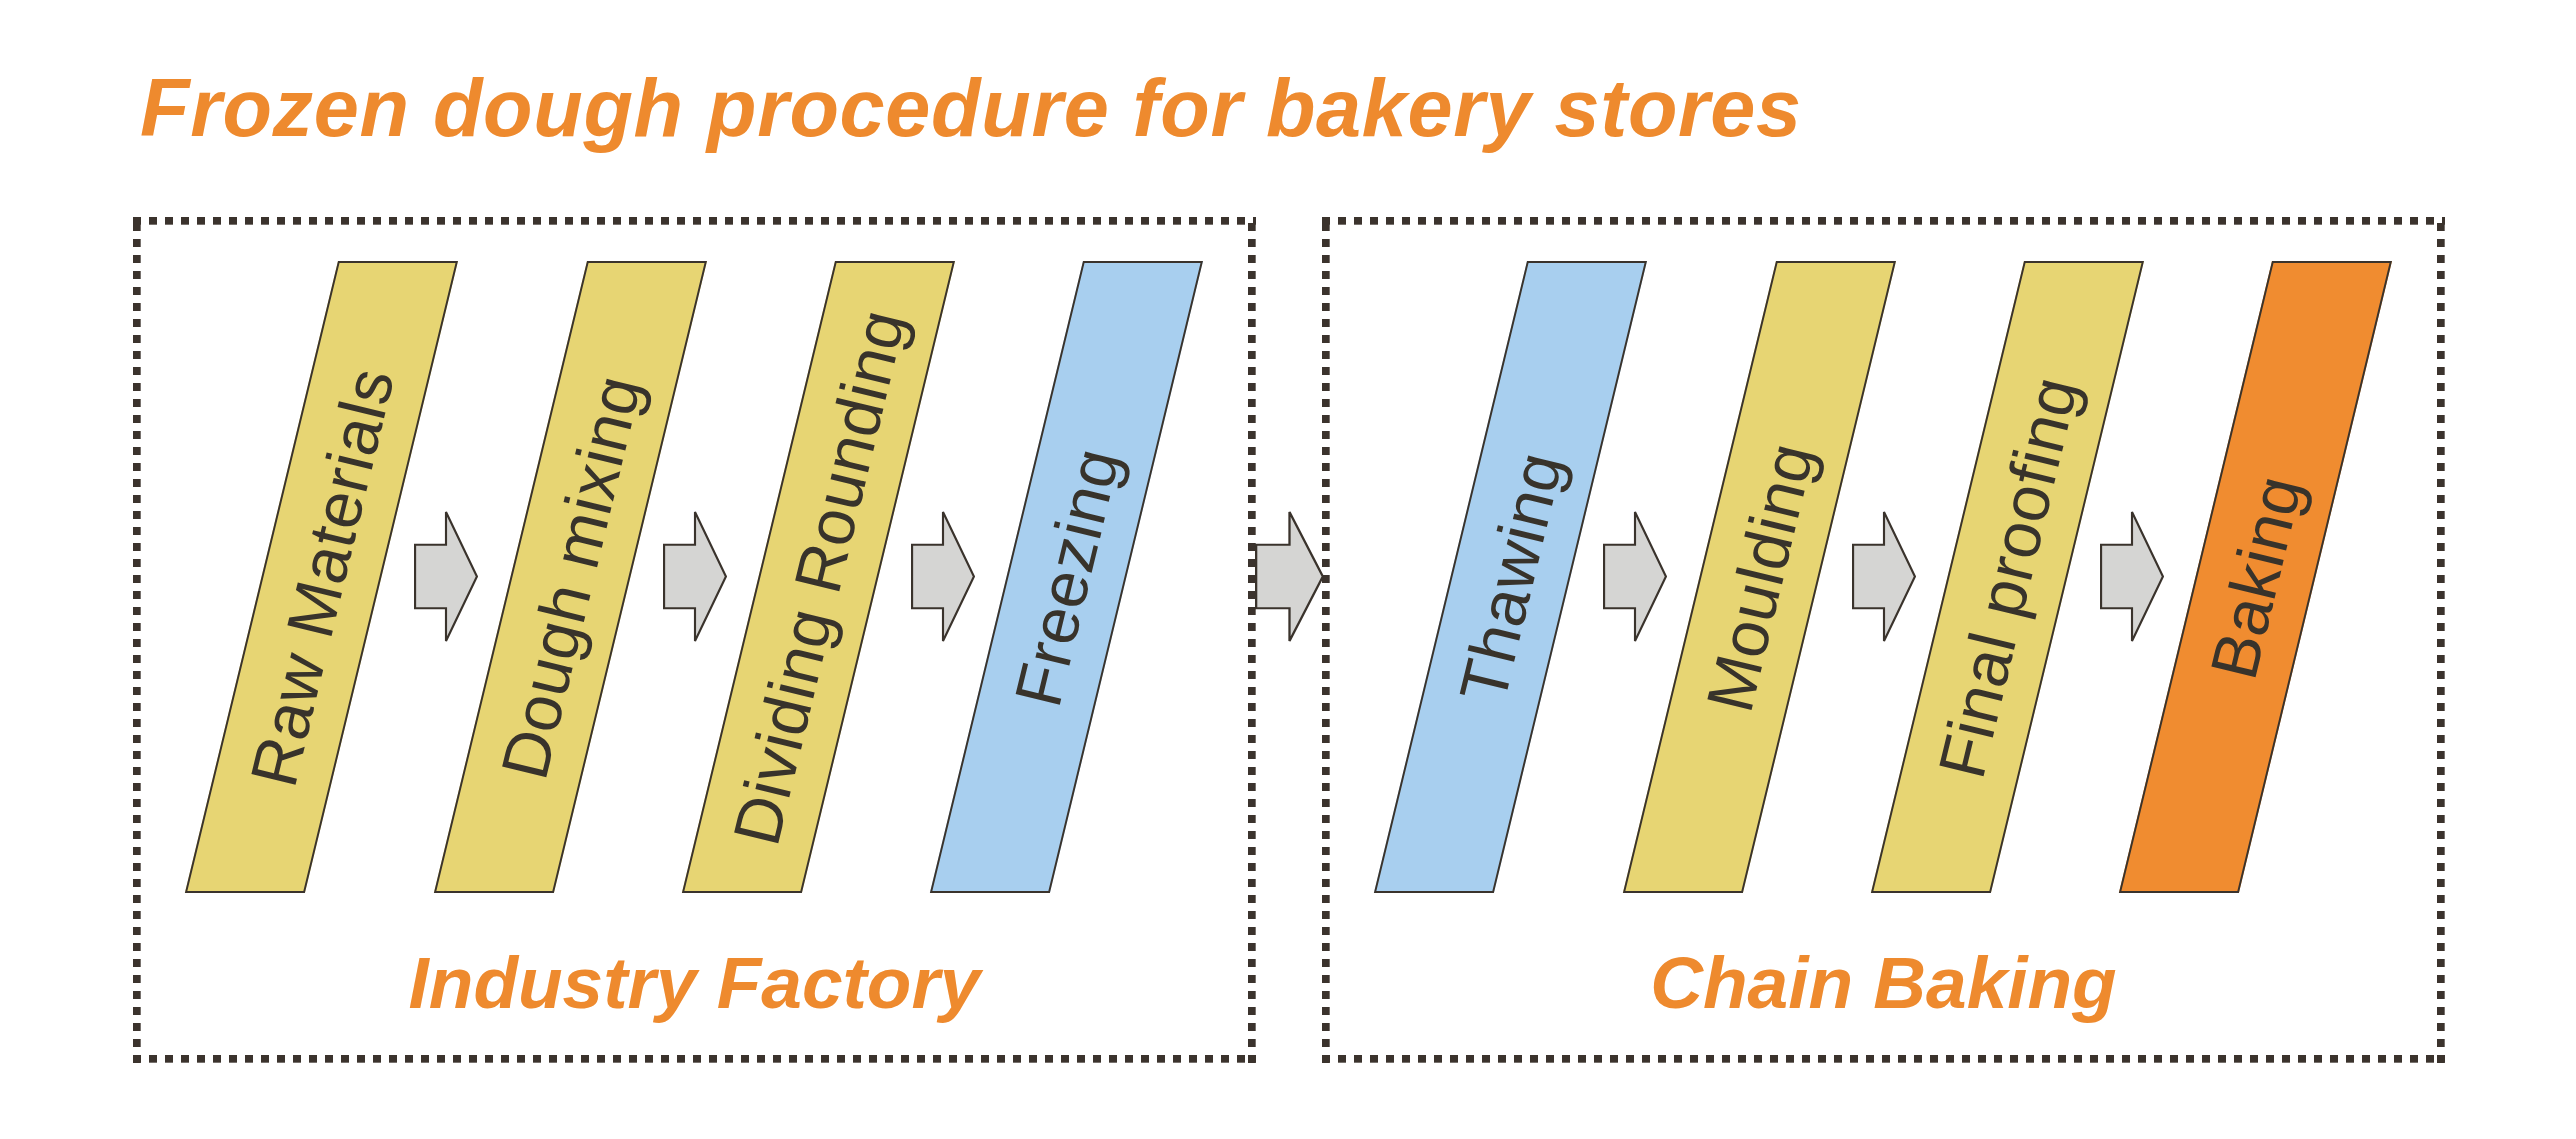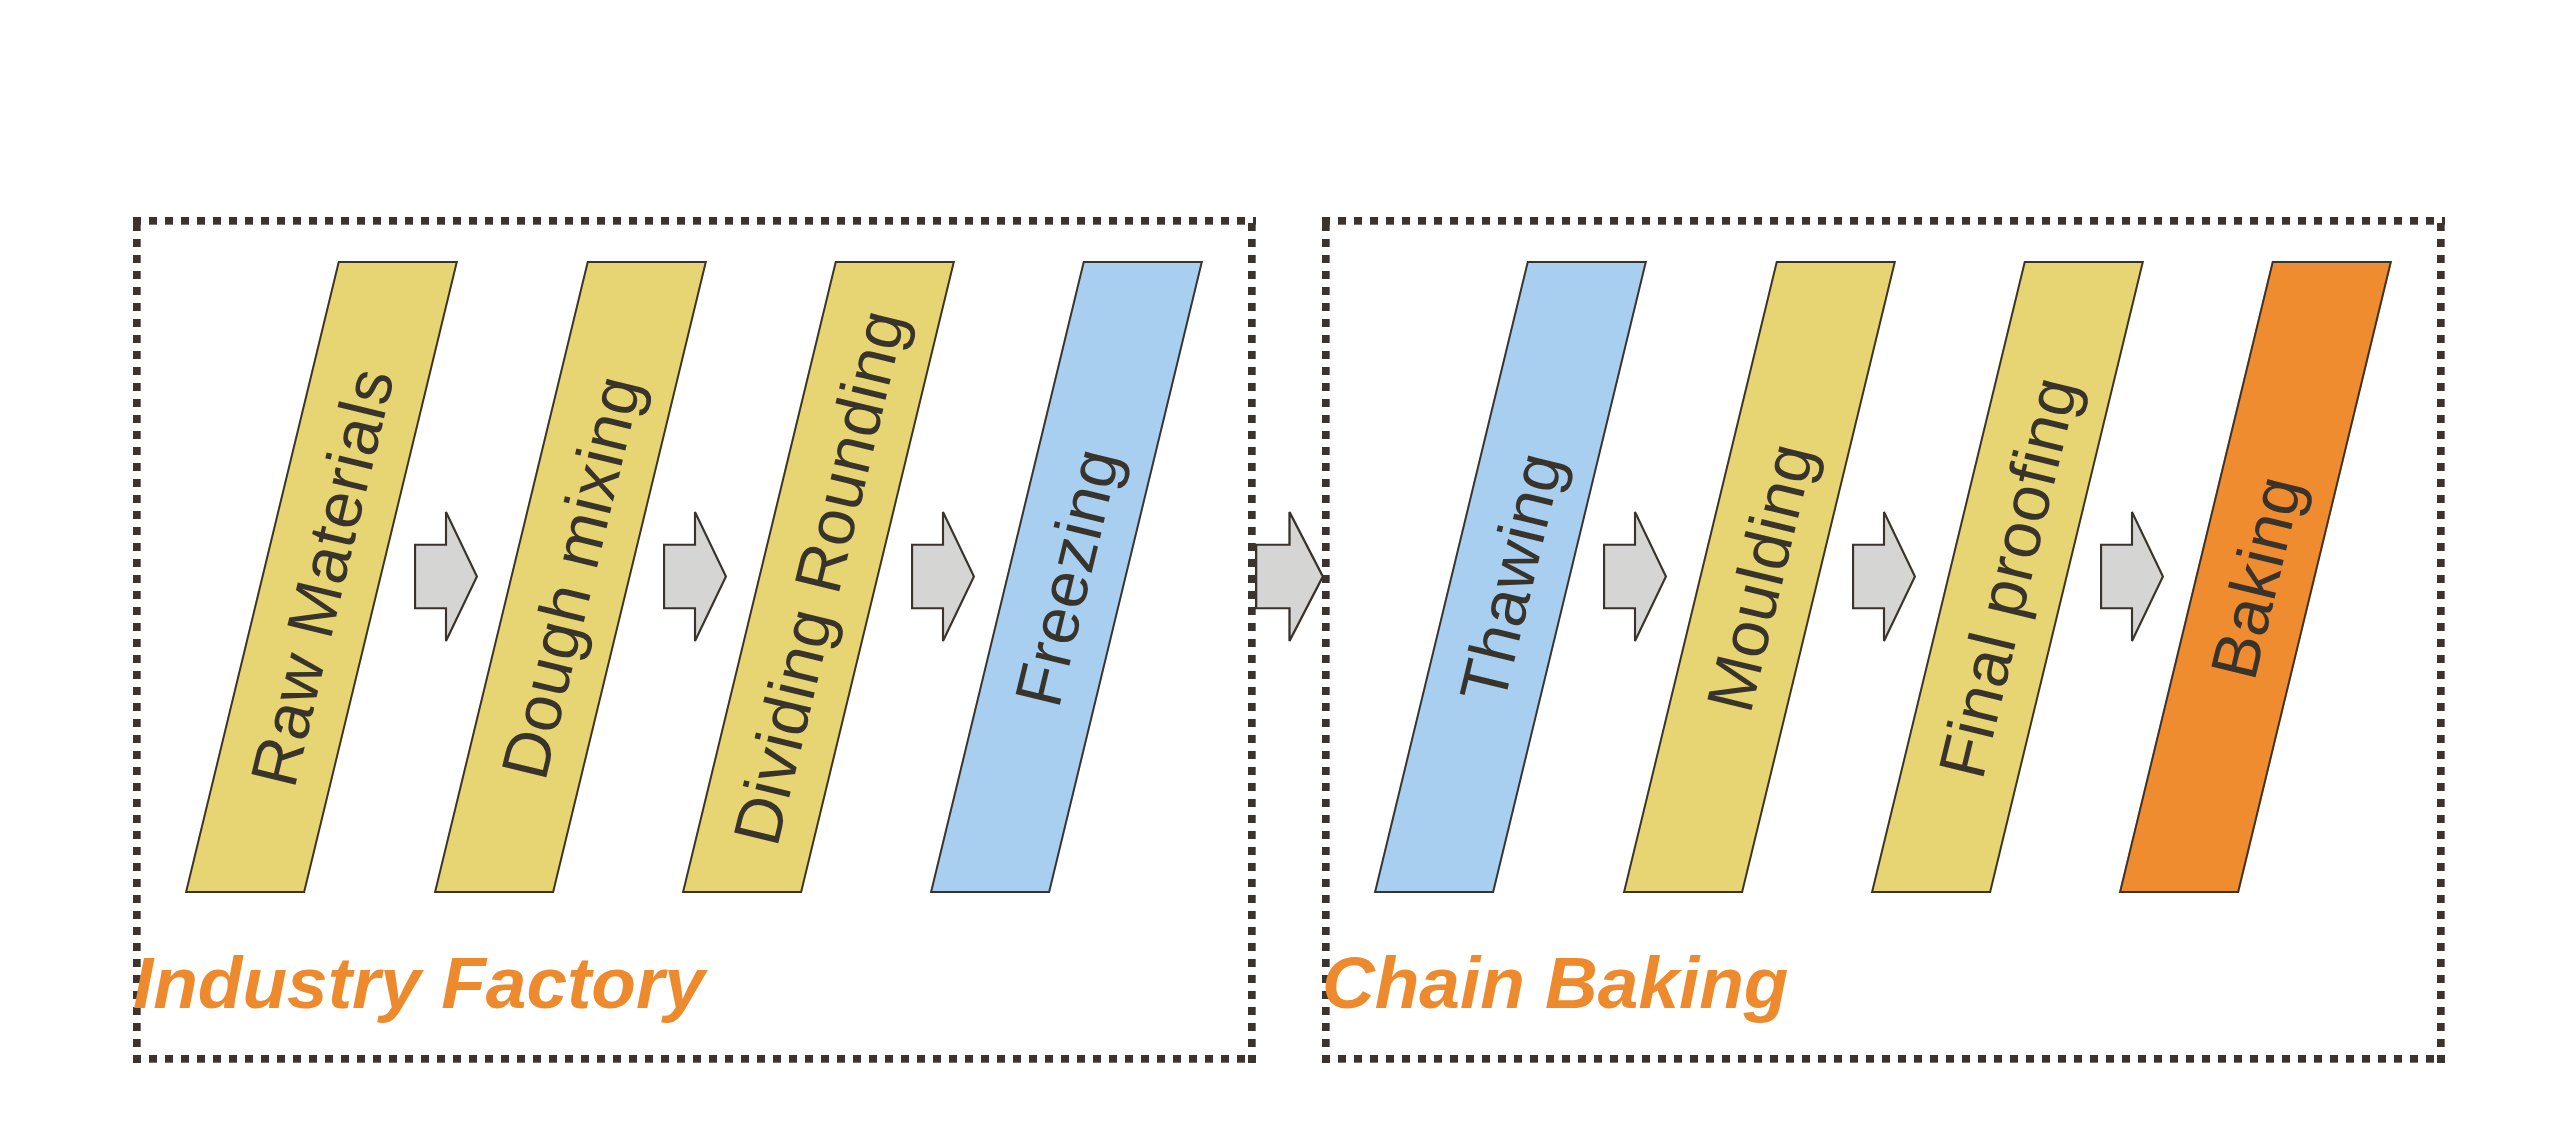--- a/index.html
+++ b/index.html
@@ -25,20 +25,21 @@
     width:1123px;height:846px;
     background:
       repeating-linear-gradient(90deg,#3b332d 0 7.7px,transparent 7.7px 16px) left top / 100% 7.7px no-repeat,
       repeating-linear-gradient(90deg,#3b332d 0 7.7px,transparent 7.7px 16px) left bottom / 100% 7.7px no-repeat,
       repeating-linear-gradient(0deg,#3b332d 0 7.7px,transparent 7.7px 16px) left top / 7.7px 100% no-repeat,
       repeating-linear-gradient(0deg,#3b332d 0 7.7px,transparent 7.7px 16px) right top / 7.7px 100% no-repeat;
   }
   .box-label{
     position:absolute;
     left:0;right:0;top:724px;
+    text-align:center;
     font-size:73px;line-height:84px;
     font-weight:bold;font-style:italic;
     color:#ee8a2e;
     white-space:nowrap;
   }
   .step{
     position:absolute;
     top:261px;
     width:273px;height:632px;
   }
@@ -66,20 +67,21 @@
     width:64px;height:131px;
   }
   .arrow.transfer{
     width:69px;
   }
 </style>
 </head>
 <body>
 
 <div class="canvas">
+  <div class="title" style="color: rgb(238, 138, 46);">Frozen dough procedure for bakery stores</div>
 
   <div class="box" id="box-0" style="left:133px">
     <div class="box-label" style="color: rgb(238, 138, 46);">Industry Factory</div>
   </div>
 
   <div class="box" id="box-1" style="left:1322px">
     <div class="box-label" style="color: rgb(238, 138, 46);">Chain Baking</div>
   </div>
 <div class="step" style="left: 185px;">
       <div class="pgram" style="background:#e7d573"></div>

